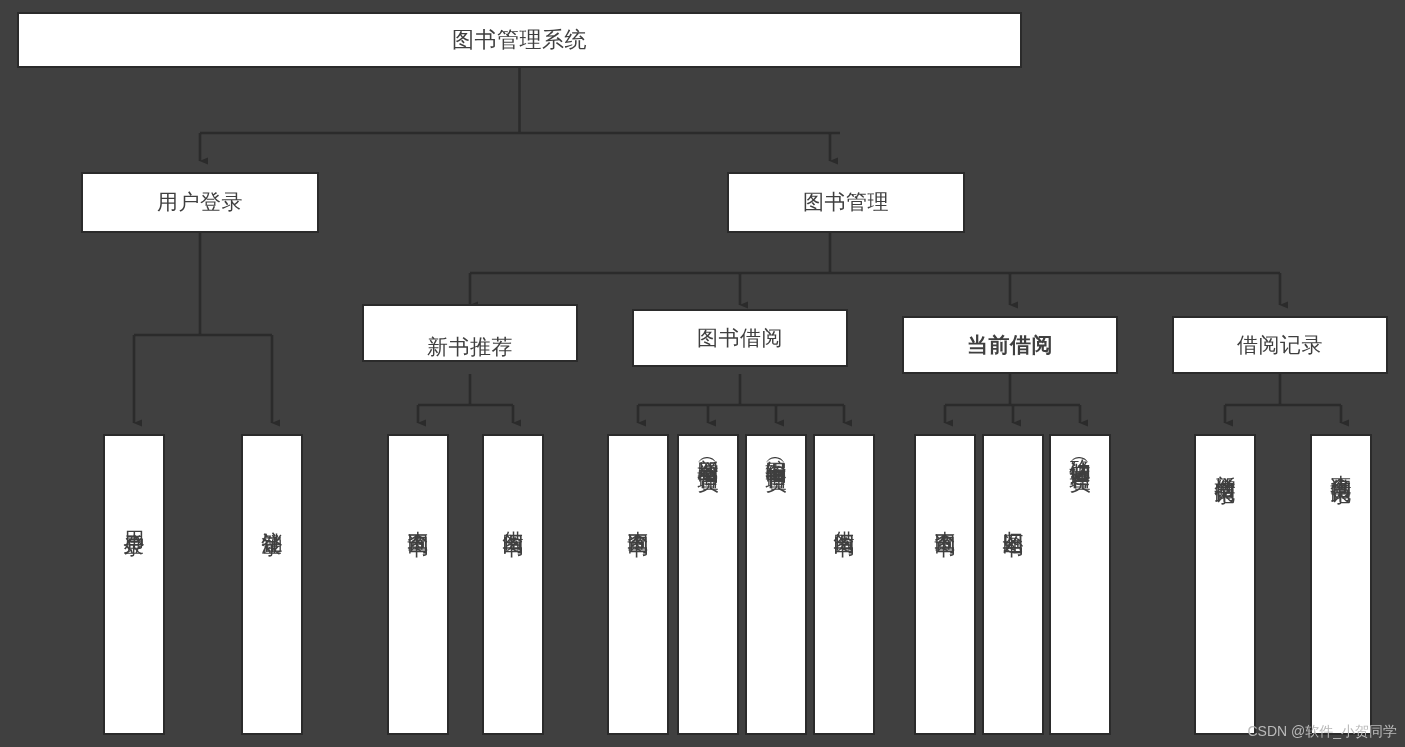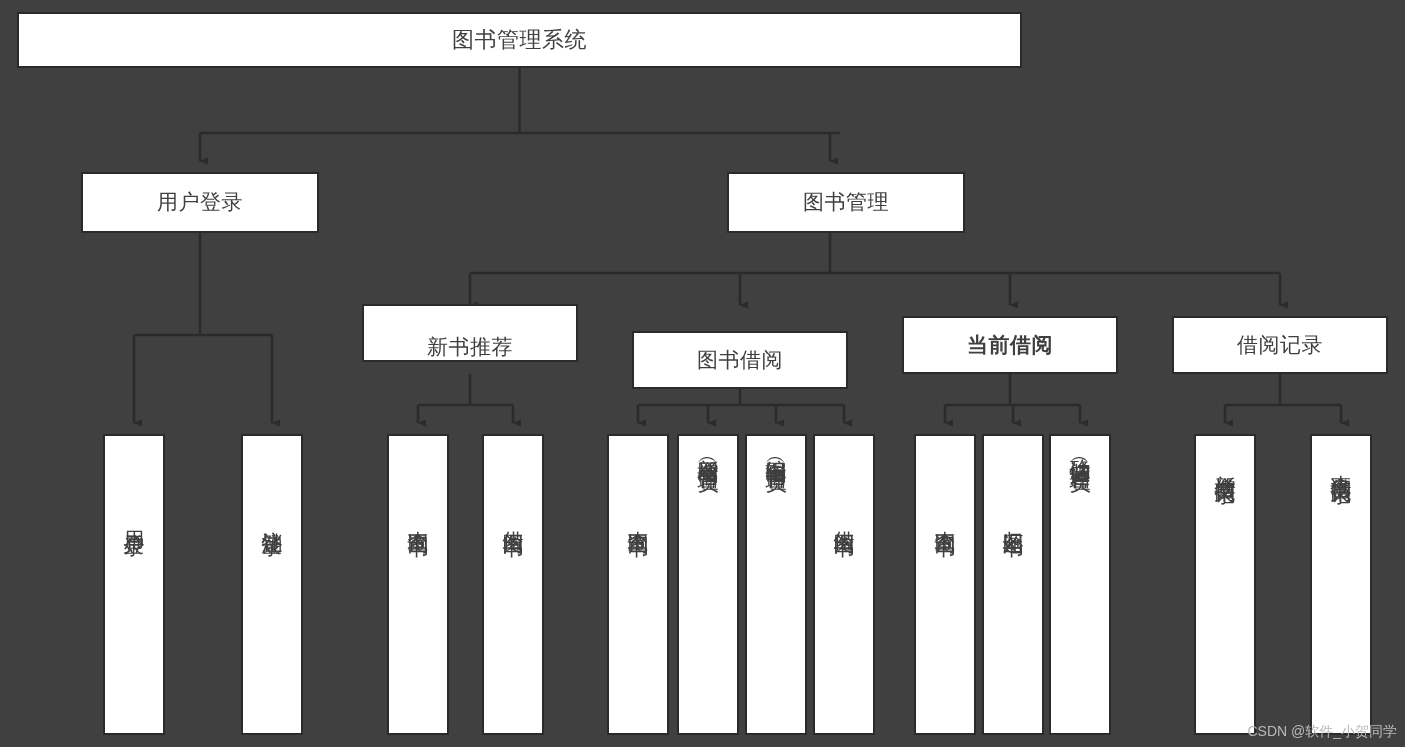--- a/index.html
+++ b/index.html
@@ -145,21 +145,21 @@
   <div class="node horiz" style="left:81px; top:172px; width:238px; height:61px;">
     <span class="label">用户登录</span>
   </div>
   <div class="node horiz" style="left:711px; top:172px; width:238px; height:61px;margin-left:16px;">
     <span class="label">图书管理</span>
   </div>
 
   <div class="node horiz" style="left:362px; top:304px; width:216px; height:58px;align-items:flex-end;">
     <span class="label">新书推荐</span>
   </div>
-  <div class="node horiz" style="left:632px; top:331px; width:216px; height:58px;">
+  <div class="node horiz" style="left:632px; top:309px; width:216px; height:58px;">
     <span class="label">图书借阅</span>
   </div>
   <div class="node horiz" style="left:902px; top:316px; width:216px; height:58px;font-weight:bold;">
     <span class="label">当前借阅</span>
   </div>
   <div class="node horiz" style="left:1172px; top:316px; width:216px; height:58px;">
     <span class="label">借阅记录</span>
   </div>
 
   <div class="node vert" style="left:103px; top:434px; width:62px; height:301px; padding-top:78px;">

